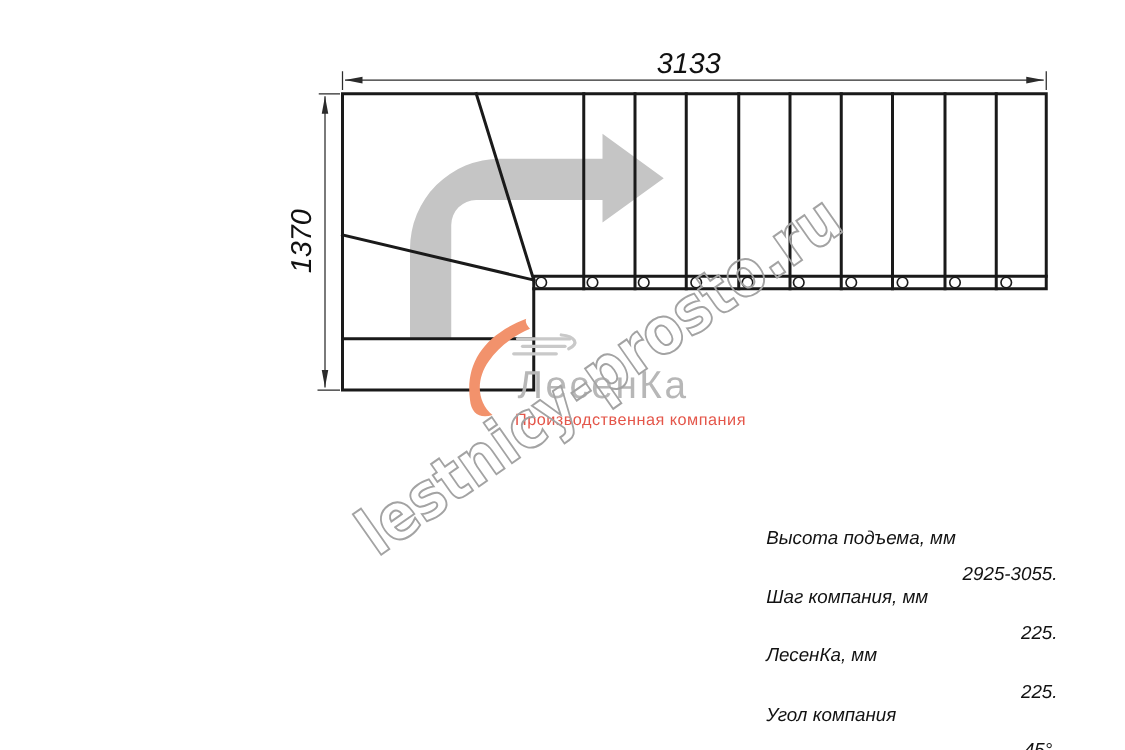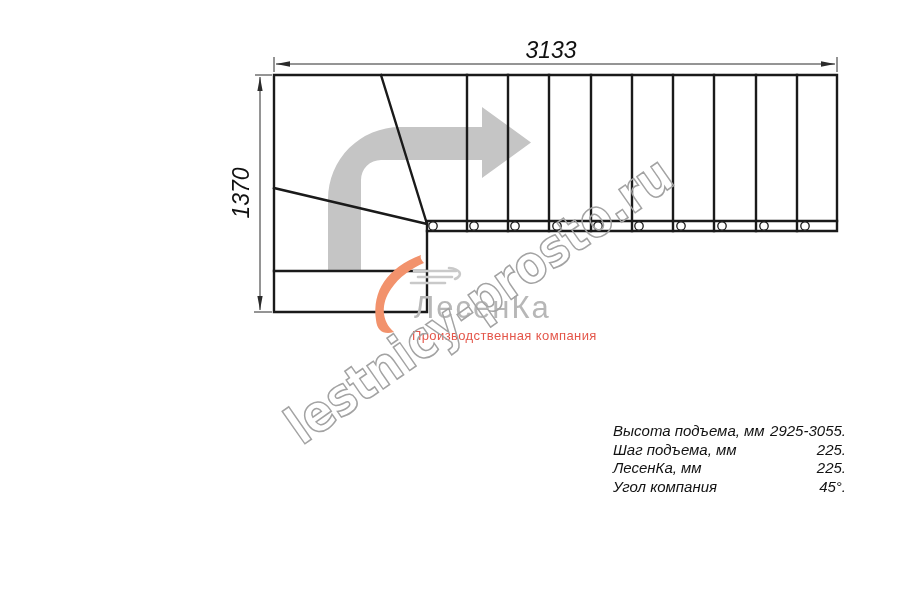--- a/index.html
+++ b/index.html
@@ -6,22 +6,22 @@
   .page{position:relative;width:900px;height:600px;background:#ffffff;overflow:hidden;
         font-family:"Liberation Sans",sans-serif;padding-left:24px;}
   svg text{font-family:"Liberation Sans","DejaVu Sans",sans-serif;}
   .dim-text{font-style:italic;font-size:23px;fill:#111;}
   .wm-text{font-family:"DejaVu Sans",sans-serif;font-weight:bold;font-size:52px;
            fill:none;stroke:#a3a3a3;stroke-width:1.6px;}
   .logo-name{font-size:31px;fill:#b7b7b7;letter-spacing:2px;}
   .logo-tag{font-size:13px;fill:#e4564a;letter-spacing:0.4px;}
   .specs{position:absolute;left:613px;top:422px;width:233px;color:#121212;
          font-style:italic;font-size:15px;}
-  .spec-row{display:flex;justify-content:space-between;line-height:18.6px;white-space:nowrap;}
-  .spec-value{text-align:right;}
+  .spec-row{display:flex;justify-content:flex-start;line-height:18.6px;white-space:nowrap;flex-direction:column;}
+  .spec-value{text-align:right;margin-top:10px;}
 </style>
 </head>
 <body>
 
 <div class="page">
 
   <svg width="900" height="600" viewBox="0 0 900 600">
 
     <path d="M304,271 L304,199 A72,72 0 0 1 376,127 L458,127 L458,107 L507,142.5 L458,178 L458,160 L357,160 A20,20 0 0 0 337,180 L337,271 Z" fill="#c5c5c5"></path>
 
@@ -81,21 +81,21 @@
     <text class="wm-text" x="455" y="318" text-anchor="middle" textLength="458" lengthAdjust="spacingAndGlyphs" transform="rotate(-35 455 300)">lestnicy-prosto.ru</text>
   </svg>
 
   
   <div class="specs">
     <div class="spec-row">
       <span>Высота подъема, мм</span>
       <span class="spec-value">2925-3055.</span>
     </div>
     <div class="spec-row">
-      <span>Шаг подъема, мм</span>
+      <span>Шаг компания, мм</span>
       <span class="spec-value">225.</span>
     </div>
     <div class="spec-row">
       <span>ЛесенКа, мм</span>
       <span class="spec-value">225.</span>
     </div>
     <div class="spec-row">
       <span>Угол компания</span>
       <span class="spec-value">45°.</span>
     </div>

